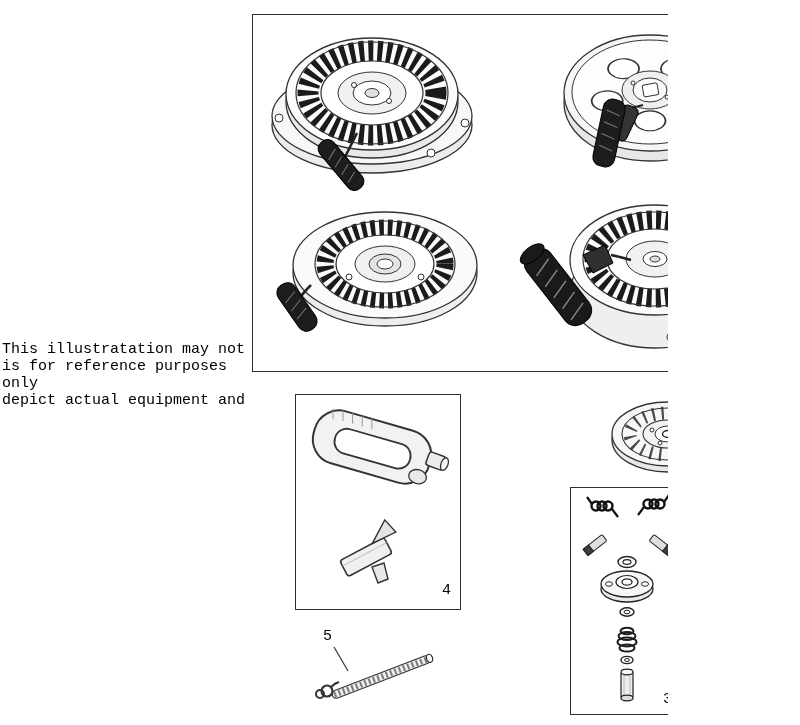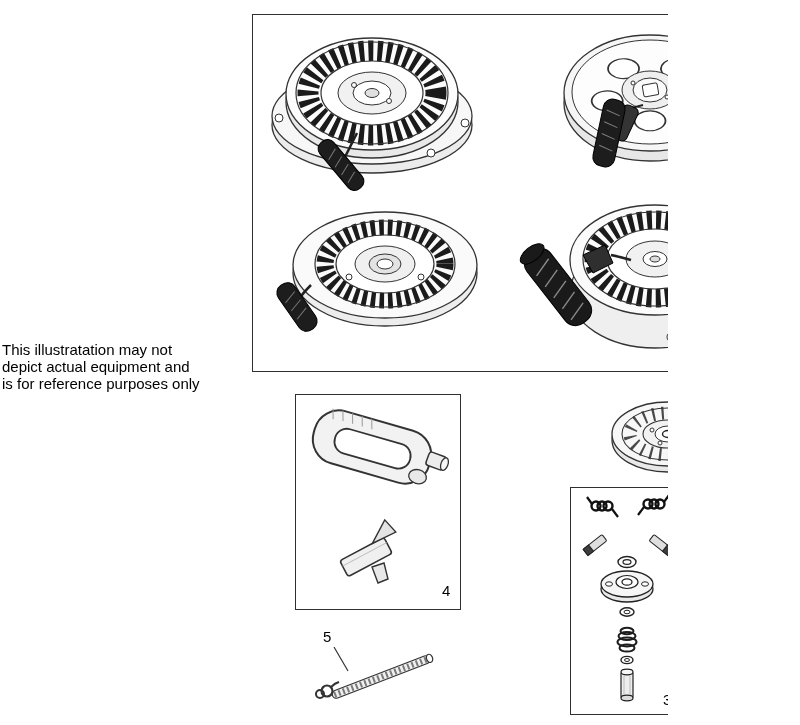--- a/index.html
+++ b/index.html
@@ -1,20 +1,20 @@
 <!DOCTYPE html>
 <html><head>
 <meta charset="utf-8">
 <style>
   html,body{margin:0;padding:0;background:#ffffff;}
   .page{
     position:relative;
     width:668px;height:725px;
     background:#ffffff;
-    font-family:Liberation Sans, sans-serif;
+    font-family:Liberation Mono, monospace;
     overflow:hidden;
   }
   .abs{position:absolute;}
   .part-box{
     position:absolute;
     border:1px solid #2f2f2f;
     background:#ffffff;
     box-sizing:border-box;
   }
   .part-label{
@@ -32,22 +32,22 @@
     color:#000000;
   }
 </style>
 </head>
 <body>
 
 <div class="page">
 
   <div class="disclaimer">
     <div>This illustratation may not</div>
+    <div>is for reference purposes only</div>
     <div>depict actual equipment and</div>
-    <div>is for reference purposes only</div>
   </div>
 
   <div class="part-box" style="left:252px;top:14px;width:506px;height:358px;">
     <svg width="504" height="356" viewBox="0 0 504 356">
 
       <g>
         <ellipse cx="119" cy="110" rx="100" ry="48" fill="#ececec" stroke="#333" stroke-width="1.3"></ellipse>
         <ellipse cx="119" cy="101" rx="100" ry="48" fill="#f7f7f7" stroke="#333" stroke-width="1.3"></ellipse>
         <circle cx="26" cy="103" r="4" fill="#fff" stroke="#333"></circle>
         <circle cx="212" cy="108" r="4" fill="#fff" stroke="#333"></circle>

